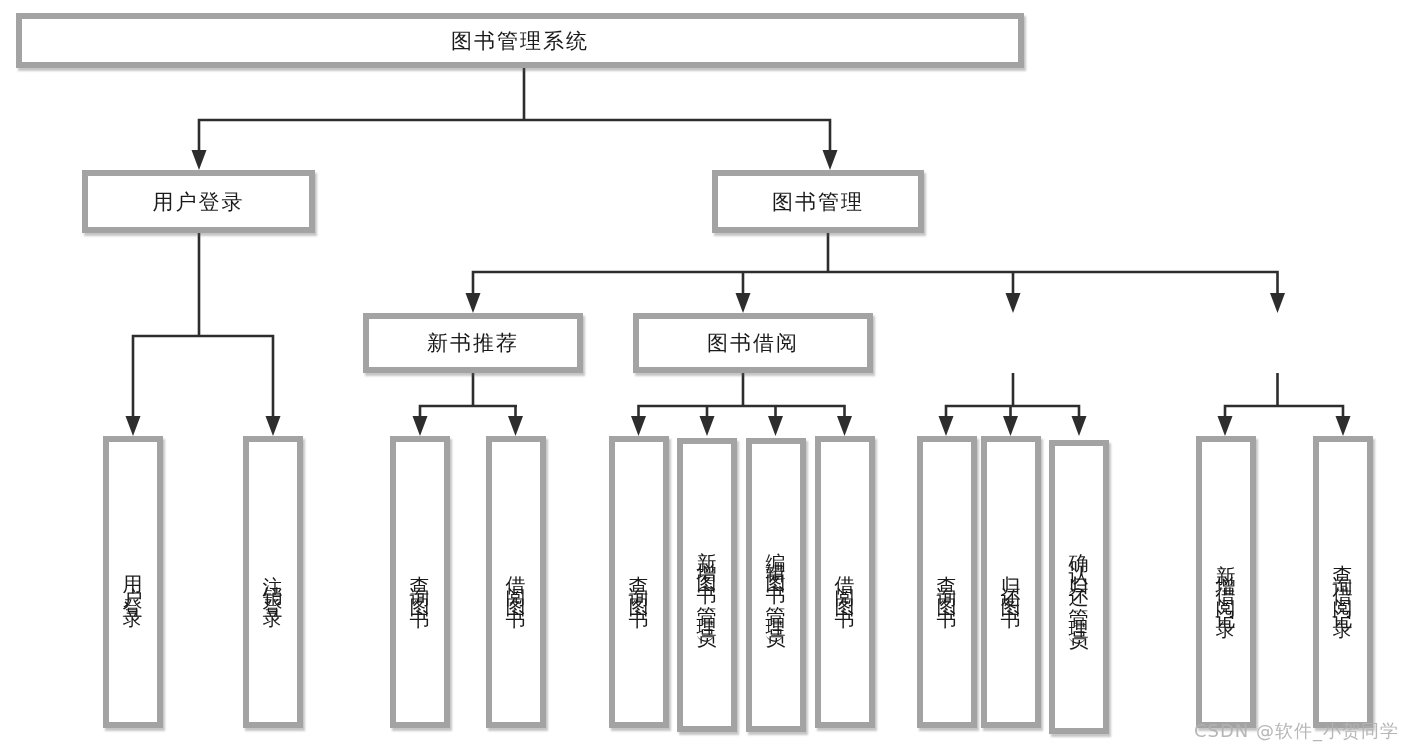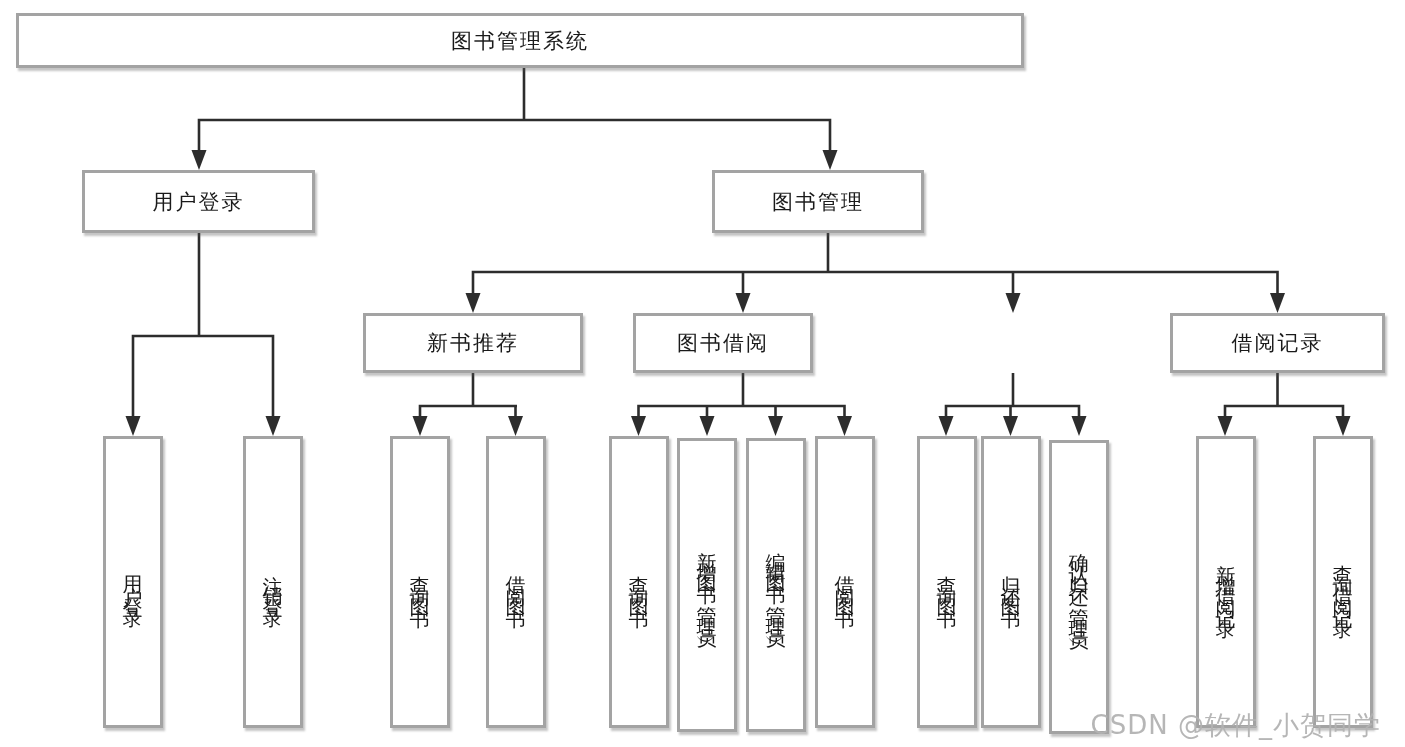--- a/index.html
+++ b/index.html
@@ -9,43 +9,43 @@
     background:#ffffff;
     font-family:"DejaVu Sans",sans-serif;
     color:#1a1a1a;
     overflow:hidden;
   }
   .connectors{position:absolute;left:0;top:0;width:1405px;height:747px;}
   .node{
     position:absolute;
     box-sizing:border-box;
     background:#ffffff;
-    border:3px solid #a3a3a3;
+    border:6px solid #a3a3a3;
     box-shadow:1.5px 2.5px 2px rgba(90,90,90,0.35);
     display:flex;align-items:center;justify-content:center;
   }
   .hlabel{
     font-size:21px;
     letter-spacing:2px;
     white-space:nowrap;
   }
   .vnode{z-index:1;}
   .vlabel{
     writing-mode:vertical-rl;
     text-orientation:mixed;
     font-size:20px;
     letter-spacing:11px;
     line-height:1.1;
     white-space:nowrap;
   }
   .watermark{
     position:absolute;
-    right:24px;
+    right:6px;
     bottom:4px;
-    font-size:26px;
+    font-size:18px;
     color:rgba(178,178,178,0.95);
     letter-spacing:1px;
     z-index:2;
     white-space:nowrap;
   }
 </style>
 </head>
 <body>
 
 <div class="canvas">
@@ -100,25 +100,22 @@
   <div class="node" style="left:82px;top:170px;width:233px;height:63px;">
     <span class="hlabel">用户登录</span>
   </div>
   <div class="node" style="left:712px;top:170px;width:212px;height:63px;">
     <span class="hlabel">图书管理</span>
   </div>
 
   <div class="node" style="left:363px;top:313px;width:220px;height:60px;">
     <span class="hlabel">新书推荐</span>
   </div>
-  <div class="node" style="left:633px;top:313px;width:180px;height:60px;">
+  <div class="node" style="left:633px;top:313px;width:240px;height:60px;">
     <span class="hlabel">图书借阅</span>
-  </div>
-  <div class="node" style="left:1170px;top:313px;width:215px;height:60px;">
-    <span class="hlabel">借阅记录</span>
   </div>
 
   <div class="node vnode" style="left:103px;top:436px;width:60px;height:292px;">
     <span class="vlabel">用户登录</span>
   </div>
   <div class="node vnode" style="left:243px;top:436px;width:60px;height:292px;">
     <span class="vlabel">注销登录</span>
   </div>
 
   <div class="node vnode" style="left:390px;top:436px;width:60px;height:292px;">

